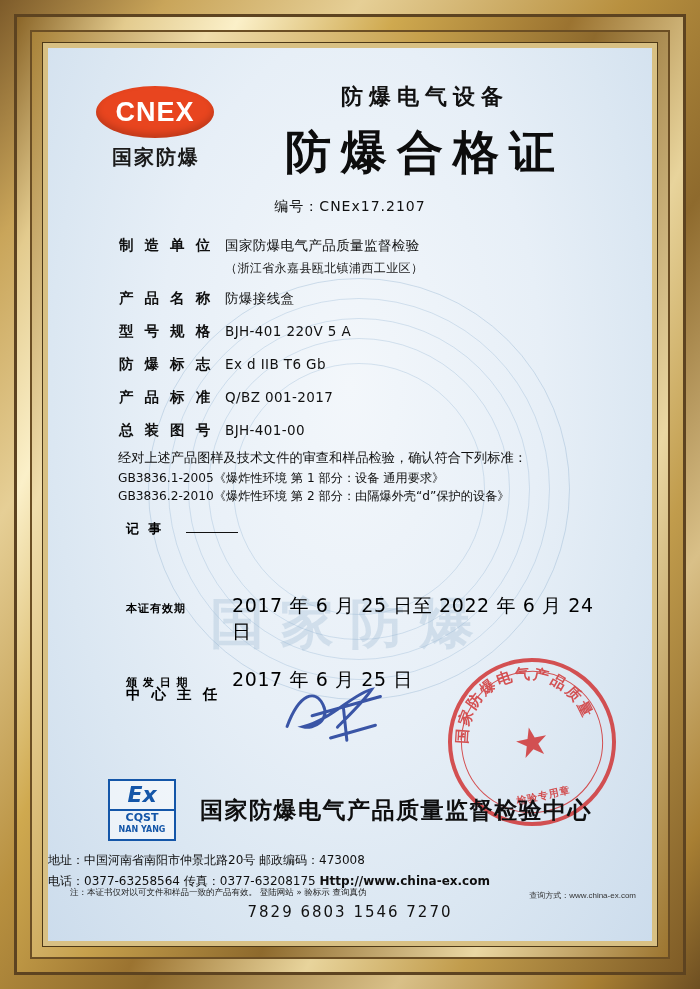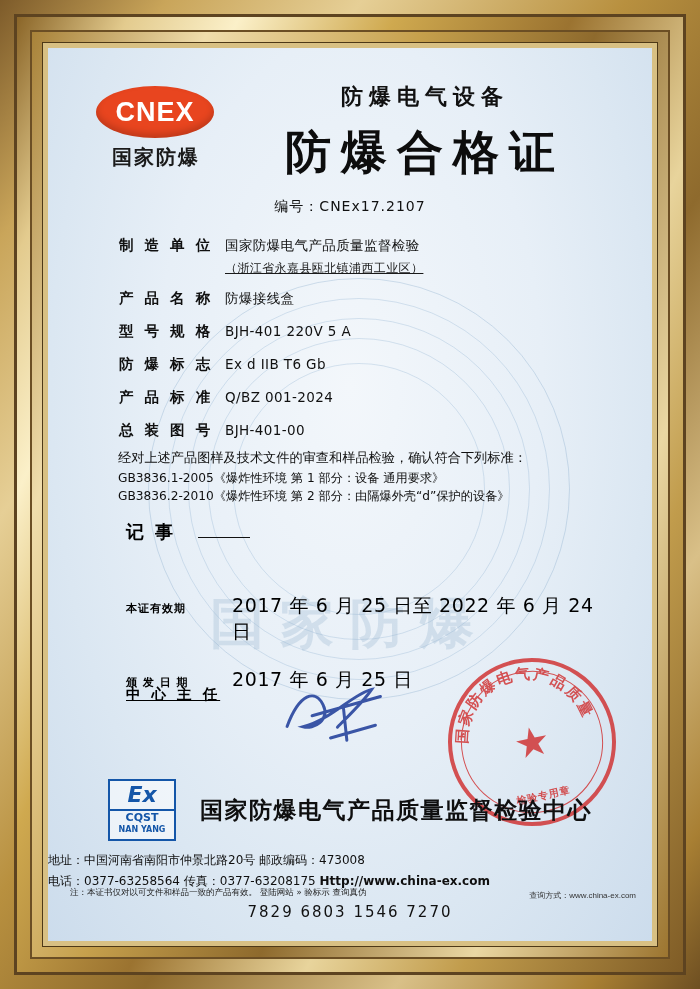--- a/index.html
+++ b/index.html
@@ -174,21 +174,20 @@
     font-size: 14.5px;
   }
   .field-value {
     flex: 1;
     font-size: 13.5px;
     letter-spacing: 0.4px;
   }
   .field-value.sub {
     font-size: 12px;
     color: #1a1a1a;
-    text-decoration: underline;
   }
   .field-sub-row {
     display: flex;
     margin-top: -9px;
     margin-bottom: 12px;
     font-family: "DejaVu Sans", sans-serif;
   }
   .field-sub-row .spacer { width: 106px; flex: 0 0 106px; }
 
   
@@ -203,22 +202,22 @@
   }
   .standards .line1 { font-size: 13.2px; margin-bottom: 3px; }
   .standards .std { font-size: 12.2px; }
 
   
   .remarks {
     position: absolute;
     left: 78px; top: 472px;
     display: flex;
     align-items: baseline;
-    font-size: 18px;
-    font-family: Liberation Sans, sans-serif;
+    font-size: 13px;
+    font-family: Liberation Serif, serif;
     font-weight: bold;
     letter-spacing: 3px;
   }
   .remarks .rule {
     display: inline-block;
     width: 52px;
     border-bottom: 1px solid #111;
     margin-left: 22px;
     height: 10px;
   }
@@ -248,21 +247,20 @@
   }
 
   
   .director {
     position: absolute;
     left: 78px; top: 637px;
     font-size: 14.5px;
     font-weight: bold;
     letter-spacing: 3px;
     font-family: "DejaVu Sans", sans-serif;
-    text-decoration: underline;
   }
   .signature {
     position: absolute;
     left: 230px; top: 630px;
     width: 140px; height: 70px;
     color: #1f3f9c;
     font-size: 46px;
     font-family: "DejaVu Serif", serif;
     font-style: italic;
     transform: rotate(-6deg);
@@ -427,21 +425,21 @@
         <div class="field-value">BJH-401  220V  5 A</div>
       </div>
 
       <div class="field-row">
         <div class="field-label">防 爆 标 志</div>
         <div class="field-value">Ex d IIB T6 Gb</div>
       </div>
 
       <div class="field-row">
         <div class="field-label">产 品 标 准</div>
-        <div class="field-value">Q/BZ 001-2024</div>
+        <div class="field-value">Q/BZ 001-2017</div>
       </div>
 
       <div class="field-row">
         <div class="field-label">总 装 图 号</div>
         <div class="field-value">BJH-401-00</div>
       </div>
 
     </div>
 
     <div class="standards">

